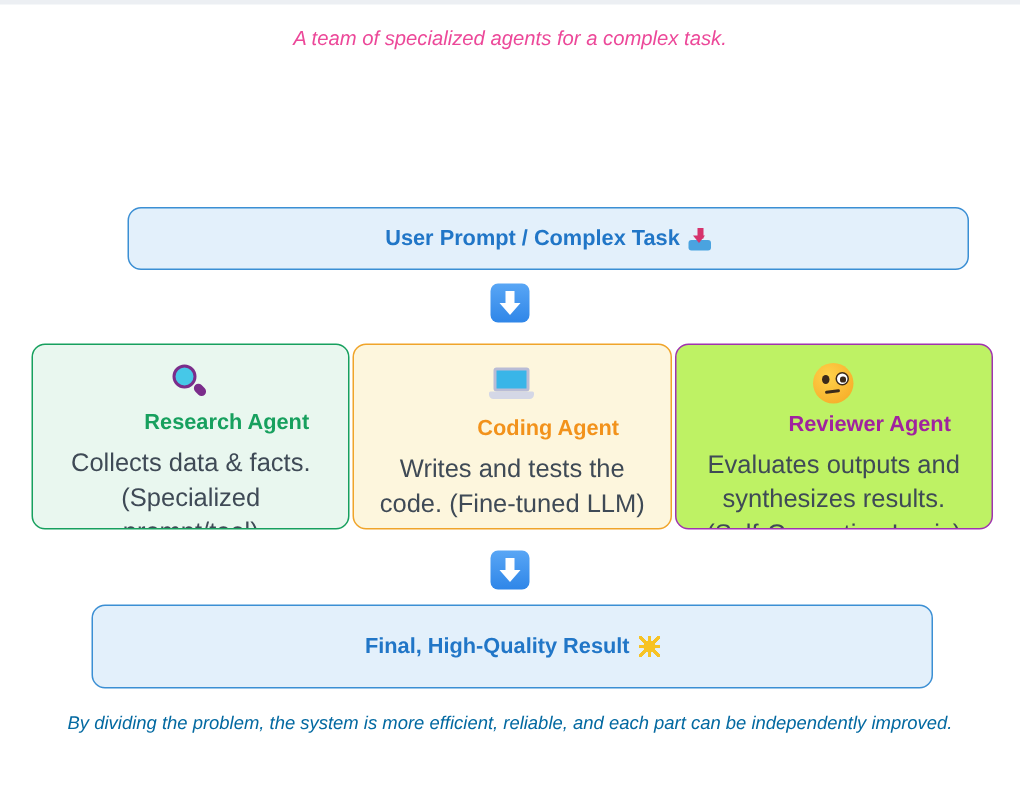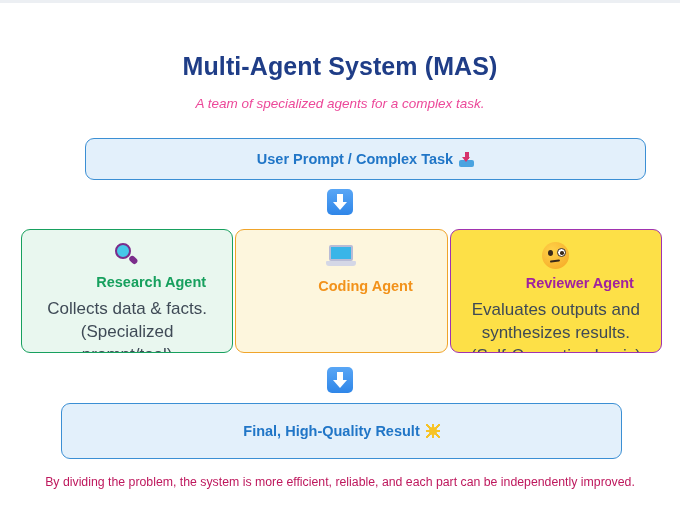--- a/index.html
+++ b/index.html
@@ -151,21 +151,21 @@
     color: #3f4a56;
     text-align: center;
     line-height: 1.35;
     padding: 0 12px;
   }
 
   .card-research { background: #e9f7ef; border-color: #17a05e; }
   .card-research .card-title { color: #17a05e; }
   .card-coding { background: #fdf6dd; border-color: #f0a42a; }
   .card-coding .card-title { color: #f2921b; }
-  .card-reviewer { background: #fde047; border-color: #a033b0; }
+  .card-reviewer { background: #bef264; border-color: #a033b0; }
   .card-reviewer .card-title { color: #a0229f; }
 
   
   .icon-magnifier {
     position: relative;
     width: 26px; height: 26px;
   }
   .icon-magnifier .lens {
     position: absolute; left: 1px; top: 1px;
     width: 16px; height: 16px;
@@ -286,31 +286,31 @@
   }
 
   
   .footer {
     position: absolute;
     top: 472px;
     left: 0;
     width: 680px;
     text-align: center;
     font-size: 12.3px;
-    color: #be185d;
+    font-style: italic;
+    color: #0369a1;
   }
 </style>
 </head>
 <body>
 
 <div class="top-strip"></div>
 
 <div class="page">
 
-  <h1 class="title">Multi-Agent System (MAS)</h1>
   <p class="subtitle">A team of specialized agents for a complex task.</p>
 
   <div class="banner" id="banner-input">
     <span>User Prompt / Complex Task</span>
     <span class="icon-tray">
       <span class="tray-body"></span>
       <span class="tray-stem"></span>
       <span class="tray-tip"></span>
     </span>
   </div>
@@ -333,20 +333,21 @@
     </div>
 
     <div class="card card-coding">
       <div class="card-icon">
         <span class="icon-laptop">
             <span class="screen"></span>
             <span class="base"></span>
           </span>
       </div>
       <div class="card-title">Coding Agent</div>
+      <div class="card-desc">Writes and tests the code. (Fine-tuned LLM)</div>
     </div>
 
     <div class="card card-reviewer">
       <div class="card-icon">
         <span class="icon-monocle">
           <span class="face"></span>
           <span class="eye-l"></span>
           <span class="eye-r"></span>
           <span class="mouth"></span>
         </span>

